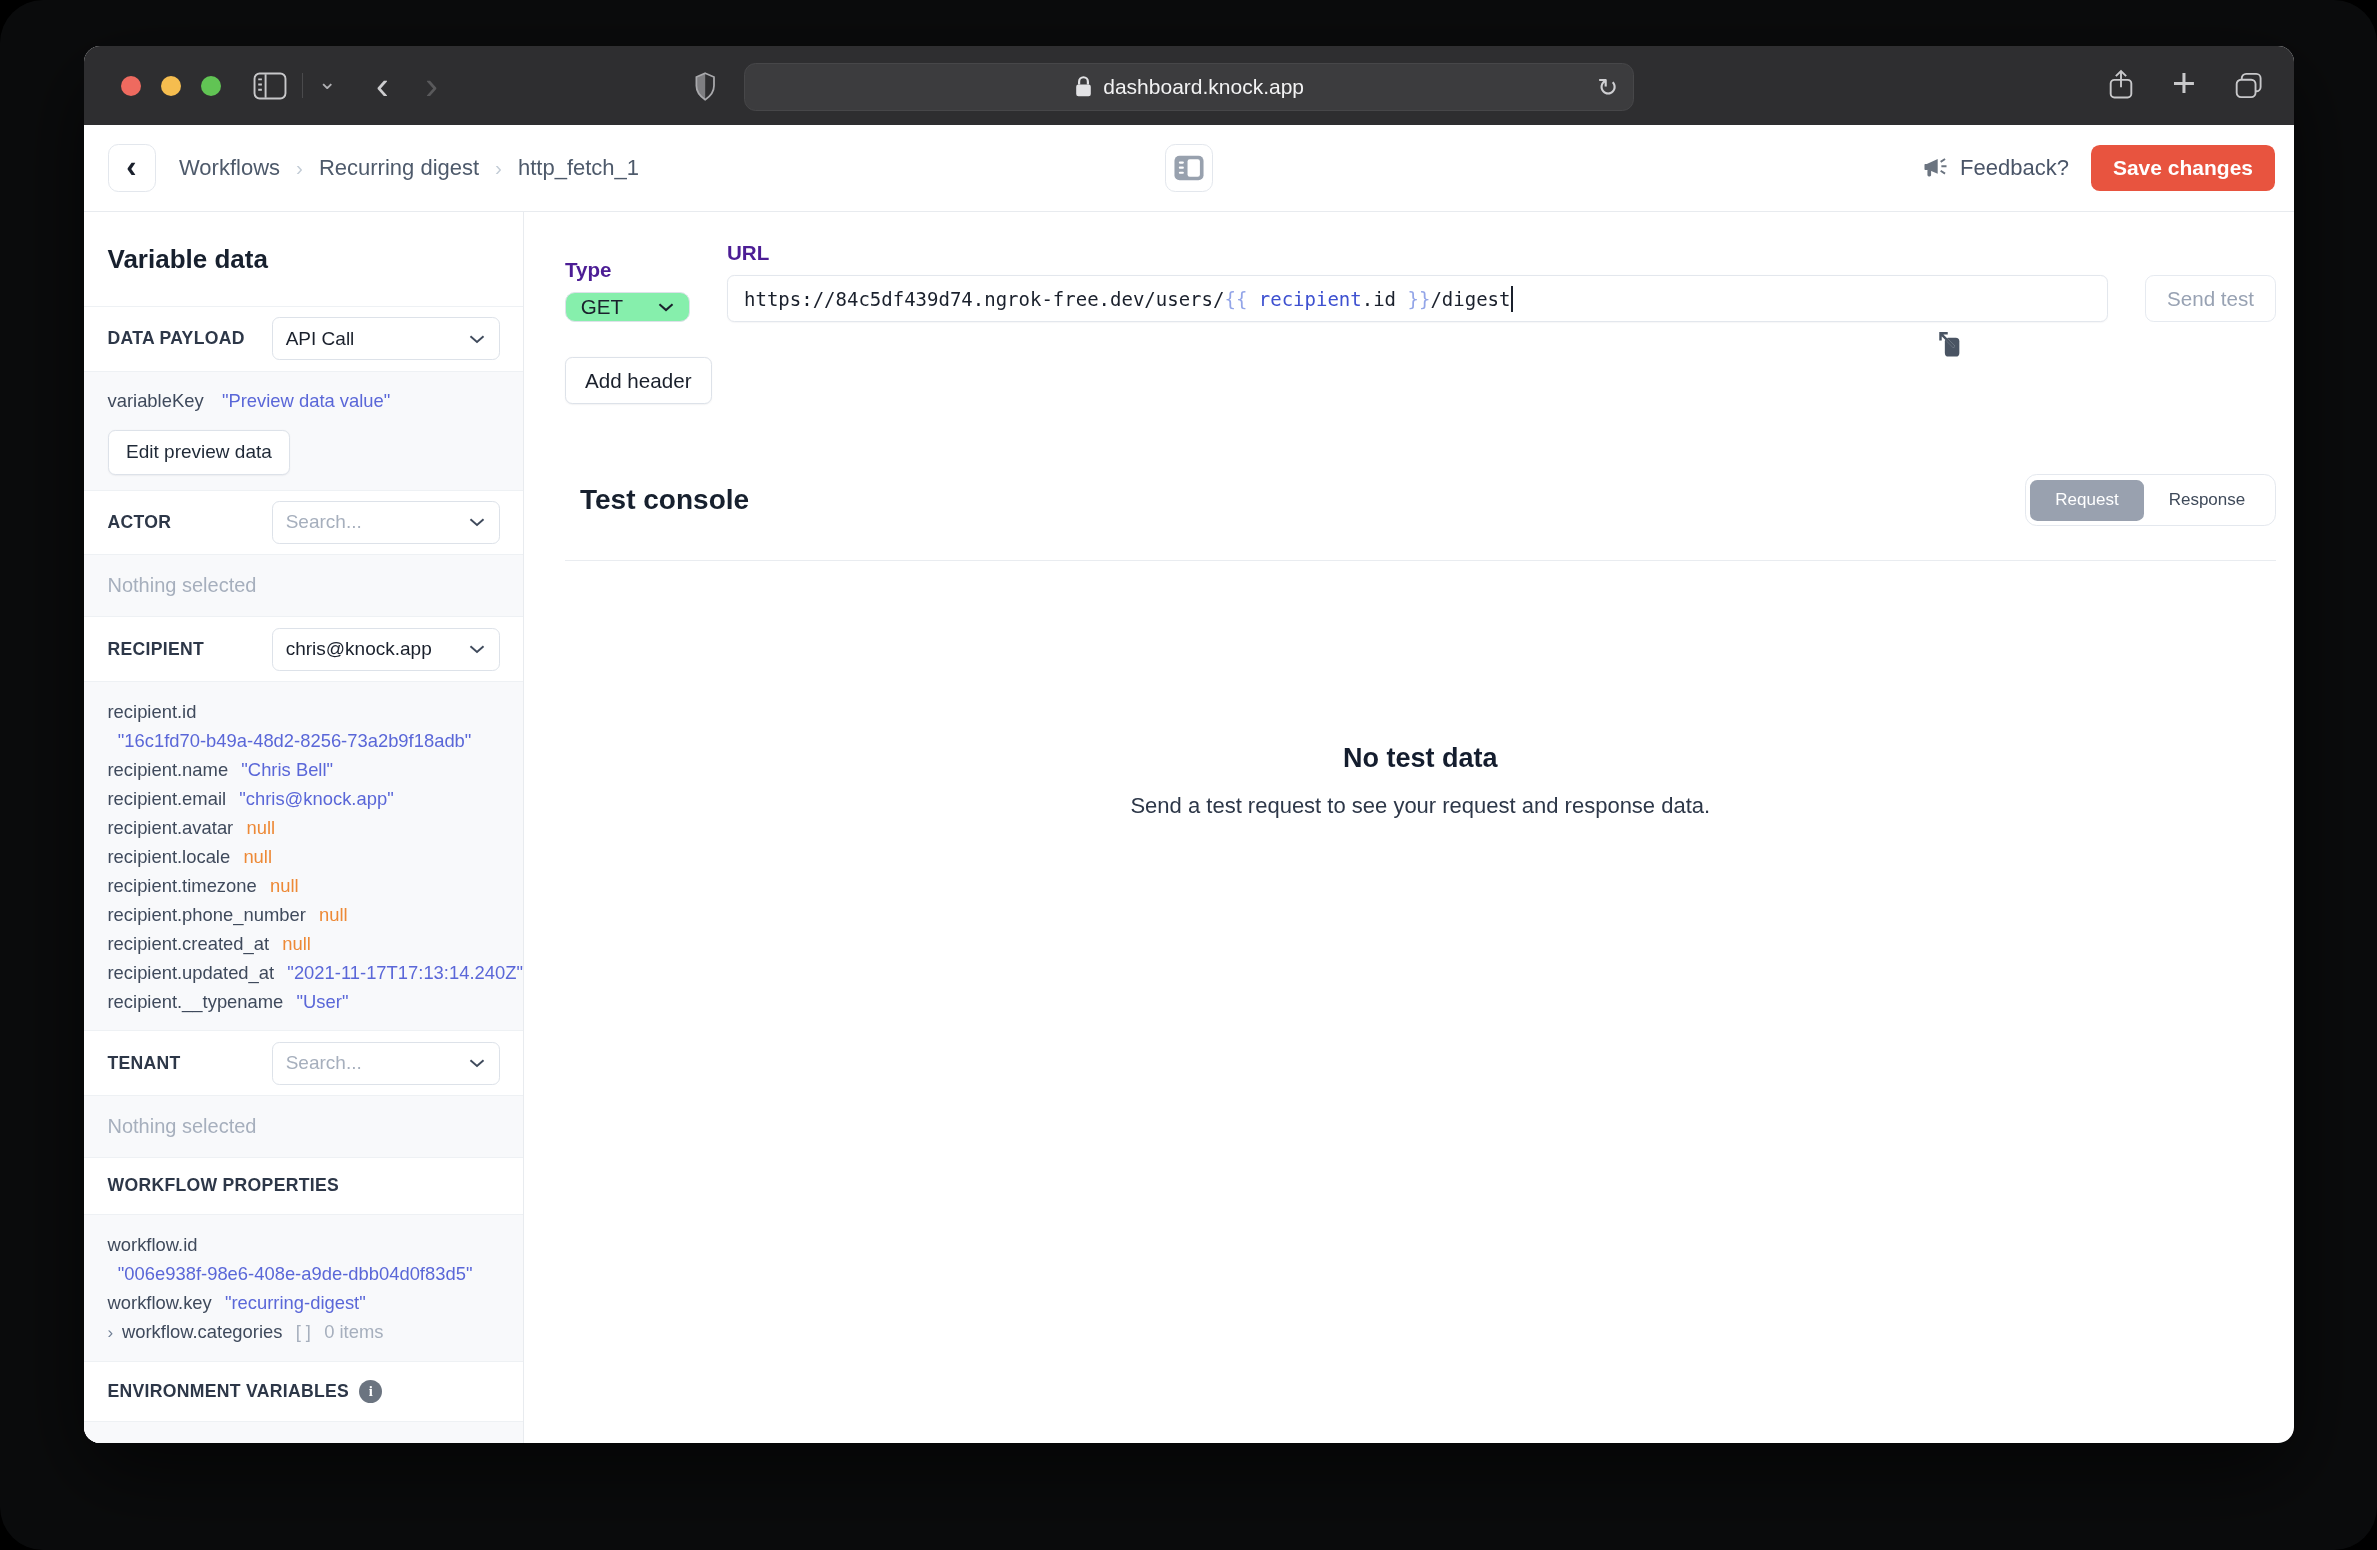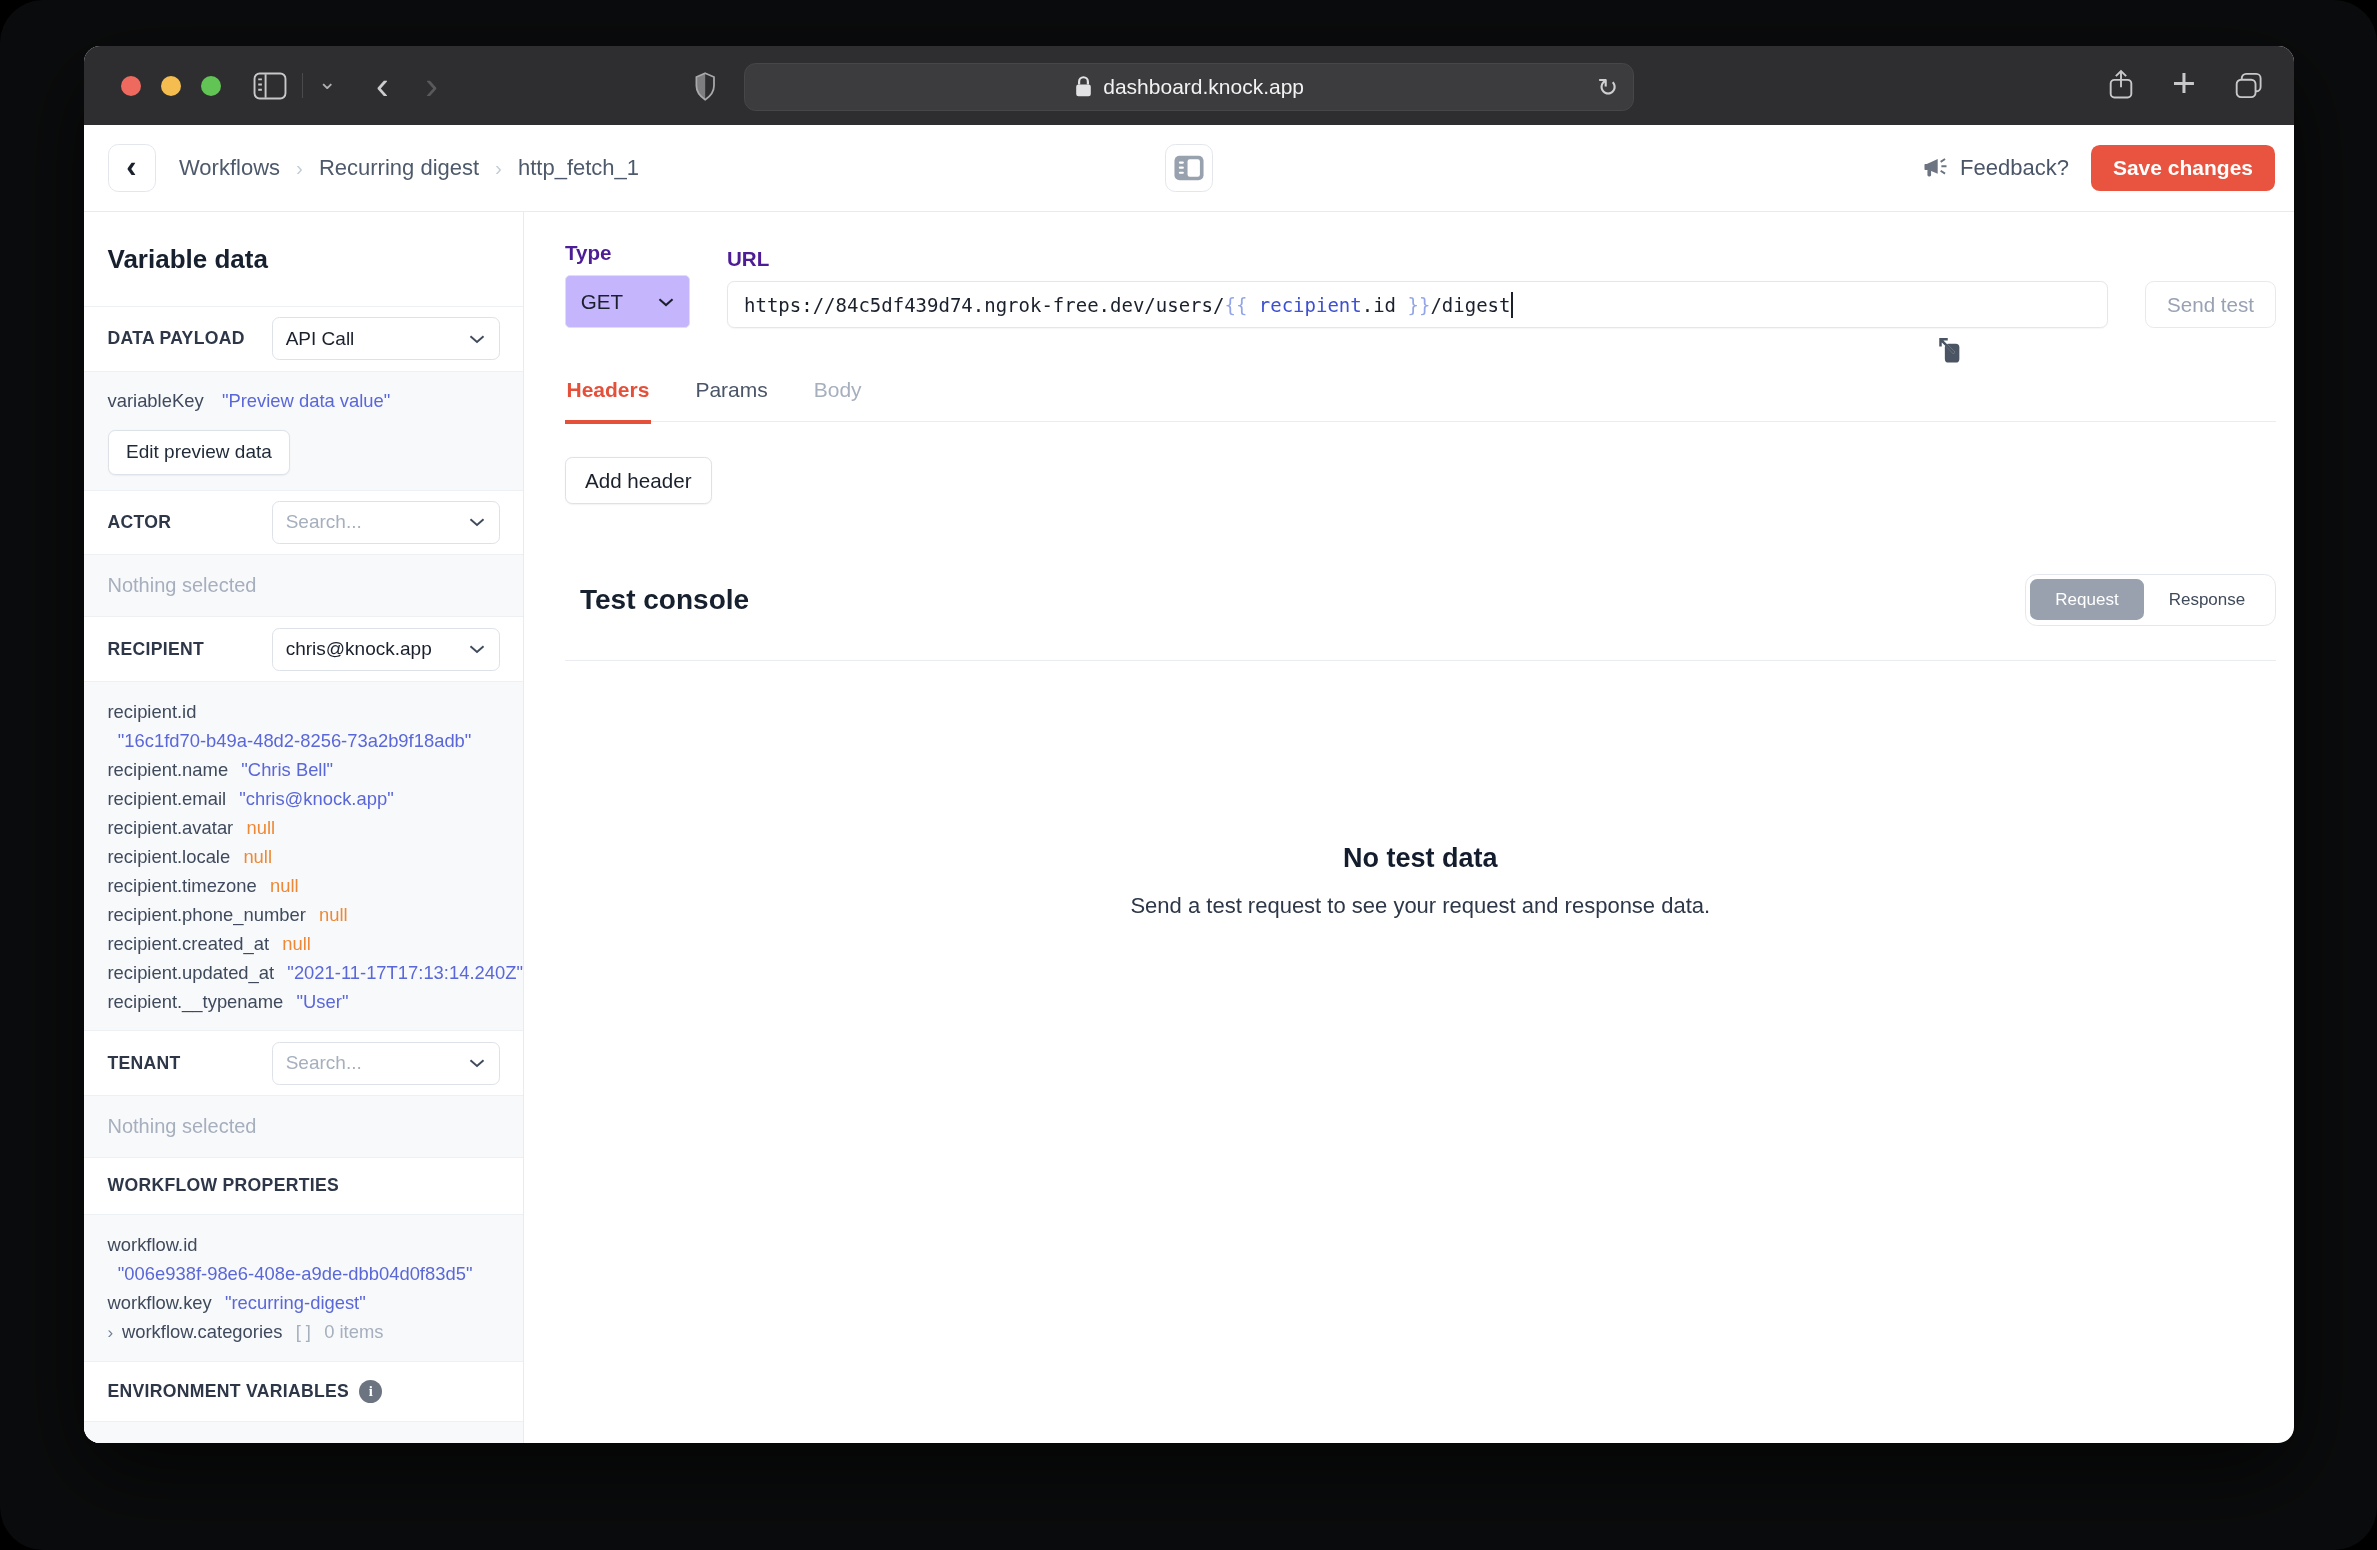--- a/index.html
+++ b/index.html
@@ -73,21 +73,21 @@
   .bracket{color:#a6afbd;margin-left:13.2px;}
   .muted{color:#a6afbd;margin-left:13.2px;}
   .info-i{width:23px;height:23px;border-radius:50%;background:#6b7480;color:#fff;font-size:14.7px;
     font-weight:700;display:inline-flex;align-items:center;justify-content:center;
     font-family:"Liberation Serif",serif;}
 
   
   .req-row{display:flex;align-items:flex-end;}
   .flabel{font-size:20.6px;font-weight:600;color:#4c1d95;margin-bottom:10.3px;}
   .type-group{margin-right:37px;}
-  .type-select{width:125px;height:53px;border:1.5px solid #dde2e9;border-radius:5px;background:#c4b5fd;
+  .type-select{width:125px;height:30px;border:1.5px solid #dde2e9;border-radius:10px;background:#86efac;
     display:flex;align-items:center;justify-content:space-between;padding:0 14.7px;font-size:20.6px;
     color:#1a202c;font-weight:500;box-sizing:border-box;}
   .url-group{flex:1;margin-right:37px;}
   .url-input{height:47px;border:1.5px solid #e3e7ed;border-radius:7.3px;background:#fff;display:flex;
     align-items:center;padding:0 47px 0 16px;font-family:"DejaVu Sans Mono",monospace;font-size:19px;
     position:relative;white-space:pre;box-sizing:border-box;box-shadow:0 0.7px 1.5px rgba(16,24,40,.04);}
   .sg-d{color:#1a202c;} .sg-l{color:#93a5e8;} .sg-b{color:#3d50d0;}
   .cursor{width:2.2px;height:26.4px;background:#1a202c;margin-left:0.7px;}
   .expand-ic{position:absolute;right:11.7px;top:8.8px;}
   .sendtest{height:47px;padding:0 20.6px;border:1.5px solid #e6eaf0;border-radius:8.8px;color:#98a2b3;
@@ -328,25 +328,20 @@
                 <rect x="12" y="12" width="20" height="26" rx="5" fill="#4a5463"></rect>
                 <line x1="25" y1="25" x2="7" y2="7" stroke="#fff" stroke-width="3"></line>
                 <path d="M25 25 L6 6 M6 16 V6 H16" stroke="#4a5463" stroke-width="3.4" fill="none"></path>
               </svg>
             </span>
           </div>
         </div>
         <button class="sendtest">Send test</button>
       </div>
 
-      <div class="tabs">
-        <div class="tab active">Headers</div>
-        <div class="tab">Params</div>
-        <div class="tab dim">Body</div>
-      </div>
 
       <button class="addheader">Add header</button>
 
       <div class="console-head">
         <div class="console-title">Test console</div>
         <div class="seg">
           <div class="seg-item active">Request</div>
           <div class="seg-item">Response</div>
         </div>
       </div>

